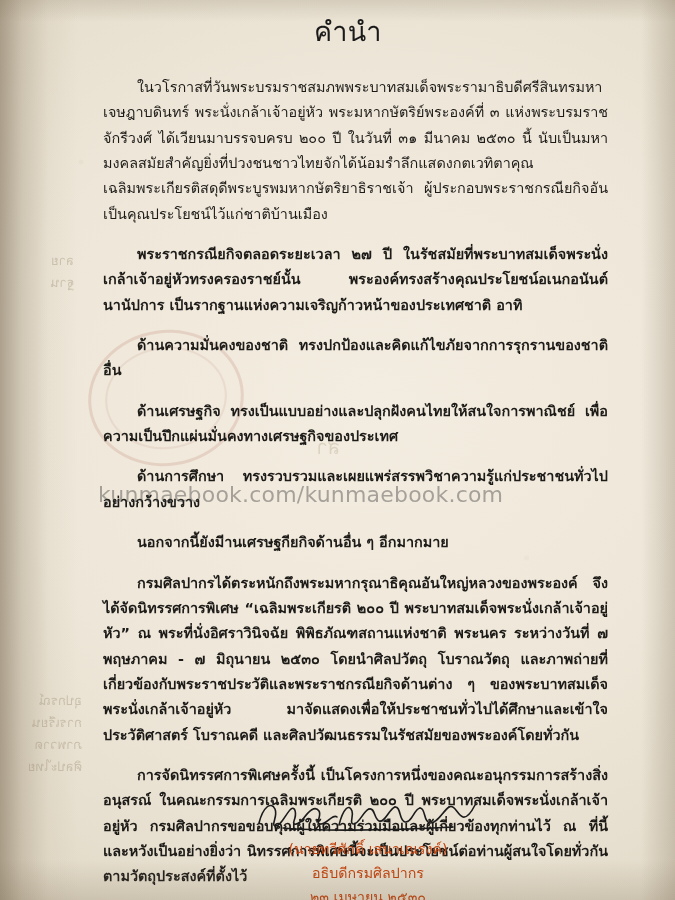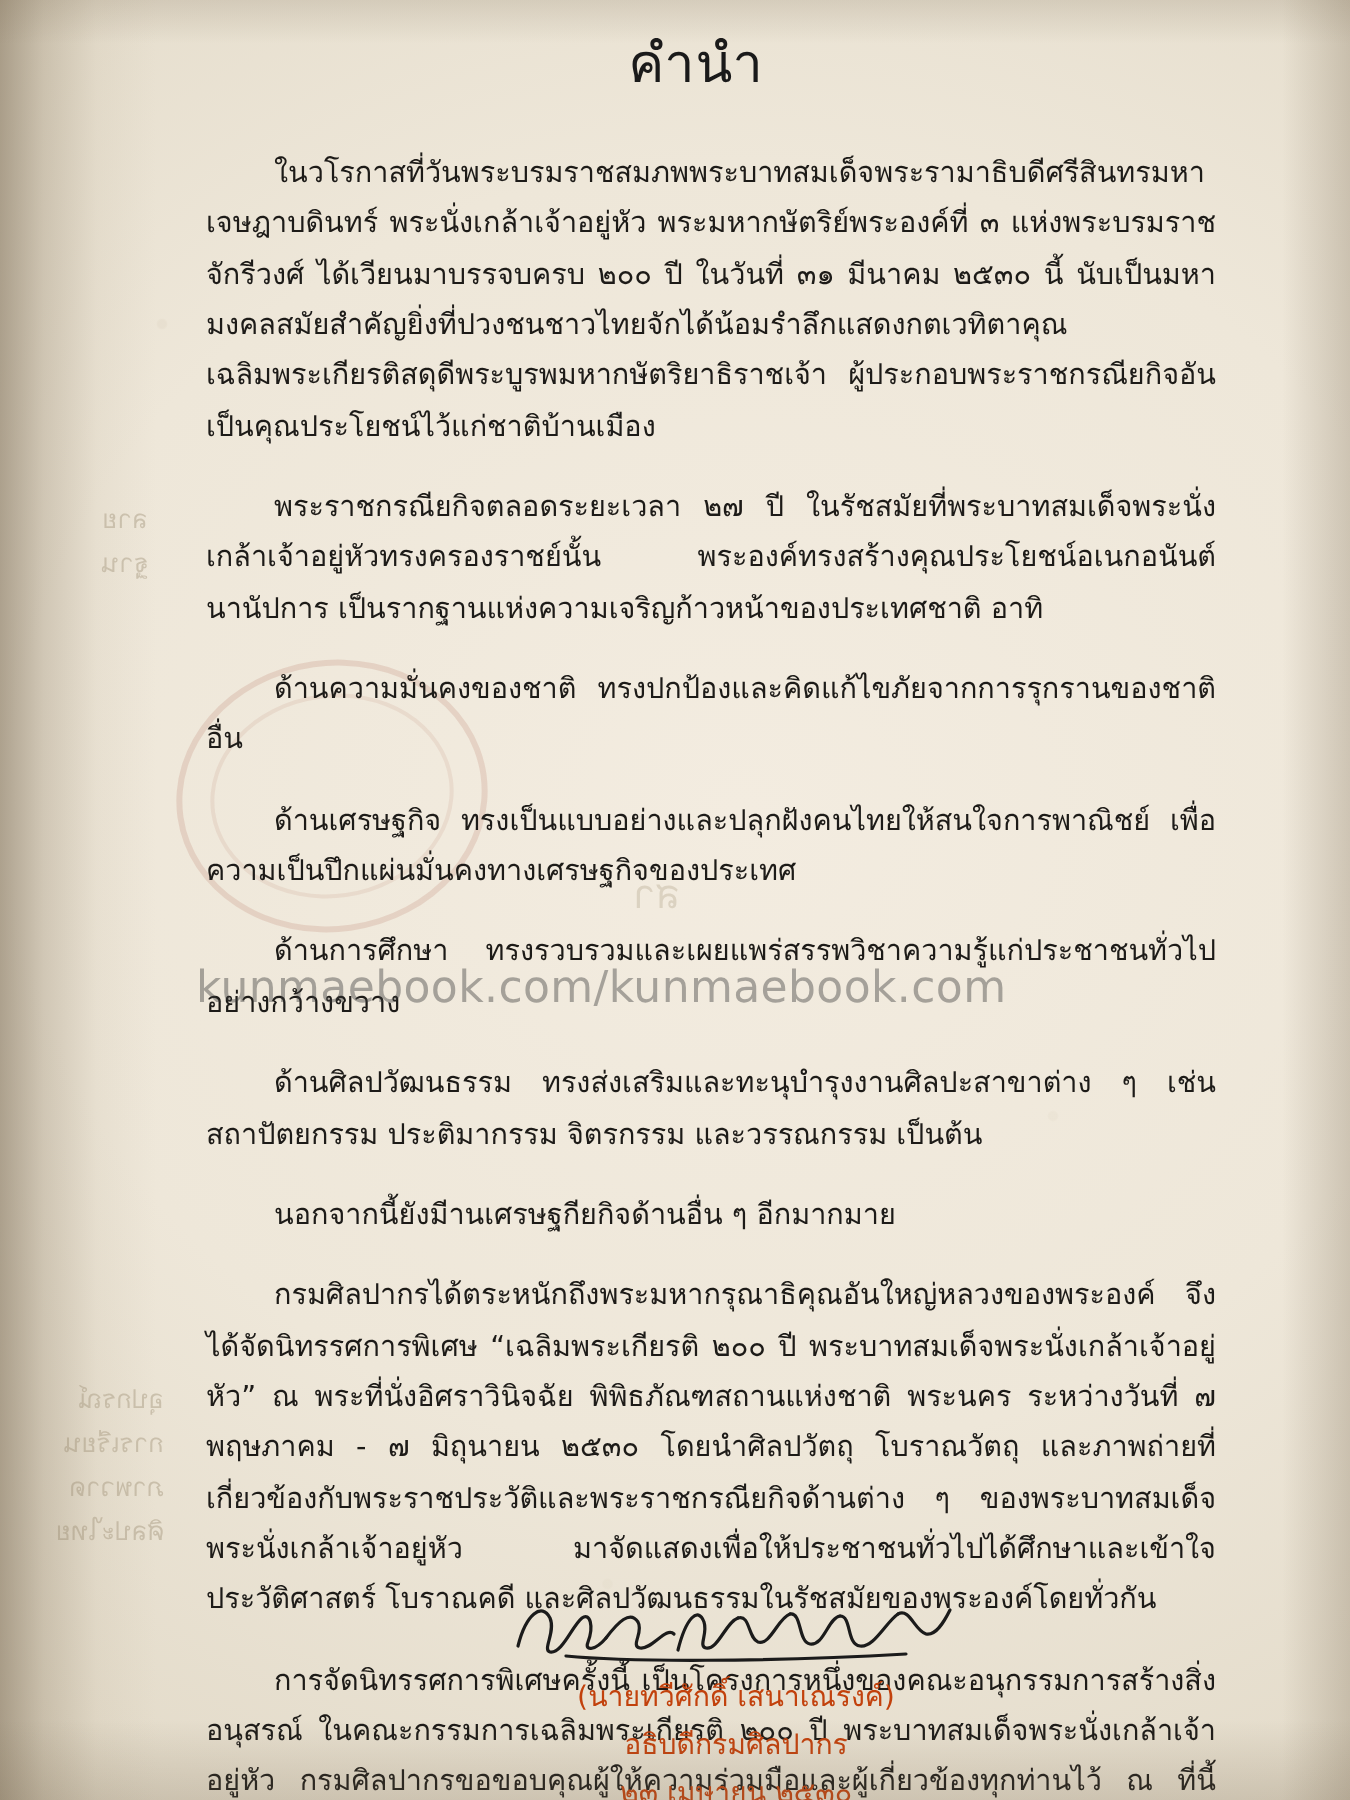--- a/index.html
+++ b/index.html
@@ -125,20 +125,21 @@
   }
   .body-text p {
     margin: 0 0 4px 0;
   }
   .body-text p.indent {
     text-indent: 34px;
     margin-left: 15px;
   }
   .body-text p.gap {
     margin-top: 15px;
+    font-weight: bold;
   }
   .watermark {
     position: absolute;
     left: 98px;
     top: 482px;
     font-size: 22px;
     color: rgba(60,60,60,0.42);
     font-family: "DejaVu Sans", sans-serif;
     letter-spacing: 0.2px;
     pointer-events: none;
@@ -195,21 +196,20 @@
   <div class="content">
 
     <h1 class="title">คำนำ</h1>
 
     <div class="body-text">
       <p class="indent">ในวโรกาสที่วันพระบรมราชสมภพพระบาทสมเด็จพระรามาธิบดีศรีสินทรมหาเจษฎาบดินทร์ พระนั่งเกล้าเจ้าอยู่หัว พระมหากษัตริย์พระองค์ที่ ๓ แห่งพระบรมราชจักรีวงศ์ ได้เวียนมาบรรจบครบ ๒๐๐ ปี ในวันที่ ๓๑ มีนาคม ๒๕๓๐ นี้ นับเป็นมหามงคลสมัยสำคัญยิ่งที่ปวงชนชาวไทยจักได้น้อมรำลึกแสดงกตเวทิตาคุณ เฉลิมพระเกียรติสดุดีพระบูรพมหากษัตริยาธิราชเจ้า ผู้ประกอบพระราชกรณียกิจอันเป็นคุณประโยชน์ไว้แก่ชาติบ้านเมือง</p>
       <p class="indent gap">พระราชกรณียกิจตลอดระยะเวลา ๒๗ ปี ในรัชสมัยที่พระบาทสมเด็จพระนั่งเกล้าเจ้าอยู่หัวทรงครองราชย์นั้น พระองค์ทรงสร้างคุณประโยชน์อเนกอนันต์นานัปการ เป็นรากฐานแห่งความเจริญก้าวหน้าของประเทศชาติ อาทิ</p>
       <p class="indent gap">ด้านความมั่นคงของชาติ ทรงปกป้องและคิดแก้ไขภัยจากการรุกรานของชาติอื่น</p>
       <p class="indent gap">ด้านเศรษฐกิจ ทรงเป็นแบบอย่างและปลุกฝังคนไทยให้สนใจการพาณิชย์ เพื่อความเป็นปึกแผ่นมั่นคงทางเศรษฐกิจของประเทศ</p>
       <p class="indent gap">ด้านการศึกษา  ทรงรวบรวมและเผยแพร่สรรพวิชาความรู้แก่ประชาชนทั่วไปอย่างกว้างขวาง</p>
-      <p class="indent gap">ด้านศิลปวัฒนธรรม ทรงส่งเสริมและทะนุบำรุงงานศิลปะสาขาต่าง ๆ เช่น สถาปัตยกรรม ประติมากรรม จิตรกรรม และวรรณกรรม เป็นต้น</p>
       <p class="indent gap">นอกจากนี้ยังมีานเศรษฐกียกิจด้านอื่น ๆ อีกมากมาย</p>
       <p class="indent gap">กรมศิลปากรได้ตระหนักถึงพระมหากรุณาธิคุณอันใหญ่หลวงของพระองค์ จึงได้จัดนิทรรศการพิเศษ “เฉลิมพระเกียรติ ๒๐๐ ปี พระบาทสมเด็จพระนั่งเกล้าเจ้าอยู่หัว” ณ พระที่นั่งอิศราวินิจฉัย พิพิธภัณฑสถานแห่งชาติ พระนคร ระหว่างวันที่ ๗ พฤษภาคม - ๗ มิถุนายน ๒๕๓๐ โดยนำศิลปวัตถุ โบราณวัตถุ  และภาพถ่ายที่เกี่ยวข้องกับพระราชประวัติและพระราชกรณียกิจด้านต่าง ๆ ของพระบาทสมเด็จพระนั่งเกล้าเจ้าอยู่หัว มาจัดแสดงเพื่อให้ประชาชนทั่วไปได้ศึกษาและเข้าใจประวัติศาสตร์ โบราณคดี และศิลปวัฒนธรรมในรัชสมัยของพระองค์โดยทั่วกัน</p>
       <p class="indent gap">การจัดนิทรรศการพิเศษครั้งนี้ เป็นโครงการหนึ่งของคณะอนุกรรมการสร้างสิ่งอนุสรณ์ ในคณะกรรมการเฉลิมพระเกียรติ ๒๐๐ ปี พระบาทสมเด็จพระนั่งเกล้าเจ้าอยู่หัว กรมศิลปากรขอขอบคุณผู้ให้ความร่วมมือและผู้เกี่ยวข้องทุกท่านไว้ ณ ที่นี้ และหวังเป็นอย่างยิ่งว่า นิทรรศการพิเศษนี้จะเป็นประโยชน์ต่อท่านผู้สนใจโดยทั่วกันตามวัตถุประสงค์ที่ตั้งไว้</p>
     </div>
 
     <div class="signature-block">
       <div class="signature">
         <svg class="sig-svg" width="230" height="40" viewBox="0 0 230 40" aria-hidden="true">
           <g fill="none" stroke="#1b1b1b" stroke-width="1.6" stroke-linecap="round" stroke-linejoin="round">
             <path d="M6 28 C10 12, 18 6, 22 14 C25 21, 18 30, 22 31 C28 32, 33 18, 38 14 C42 11, 44 18, 41 26 C39 31, 45 30, 50 24"></path>

